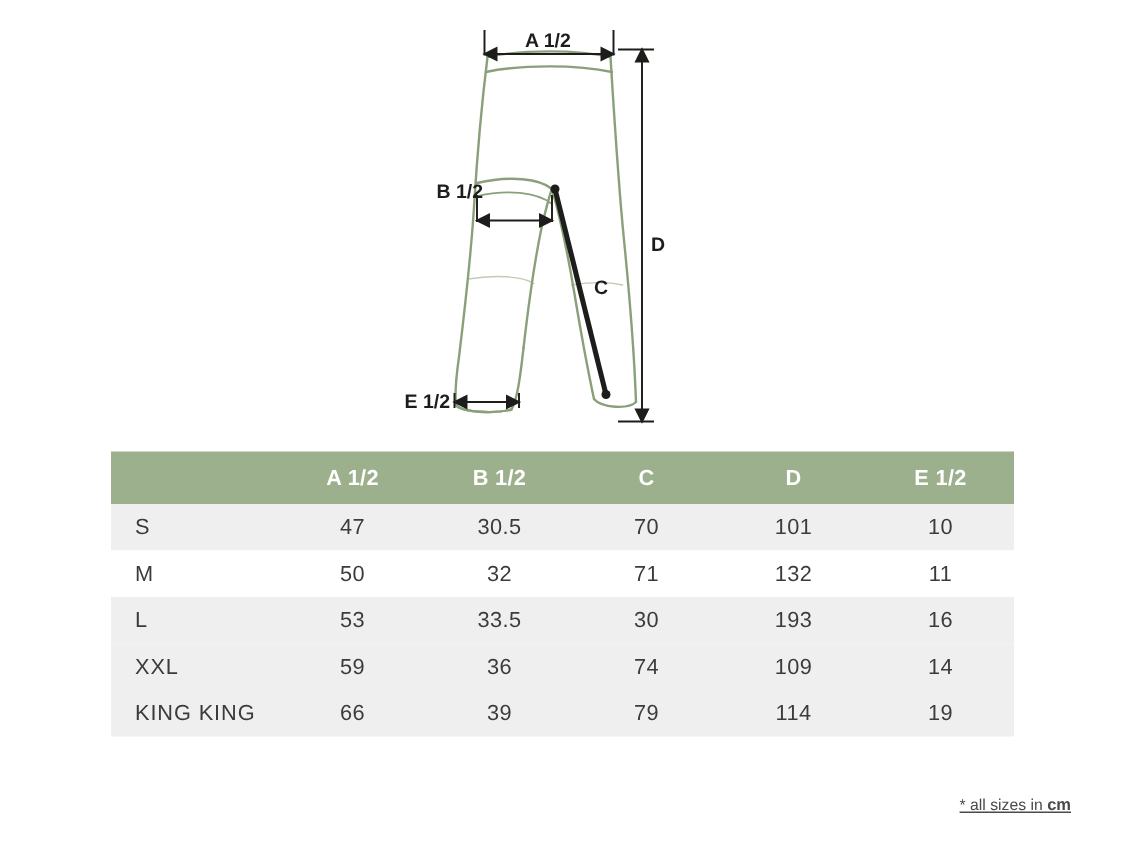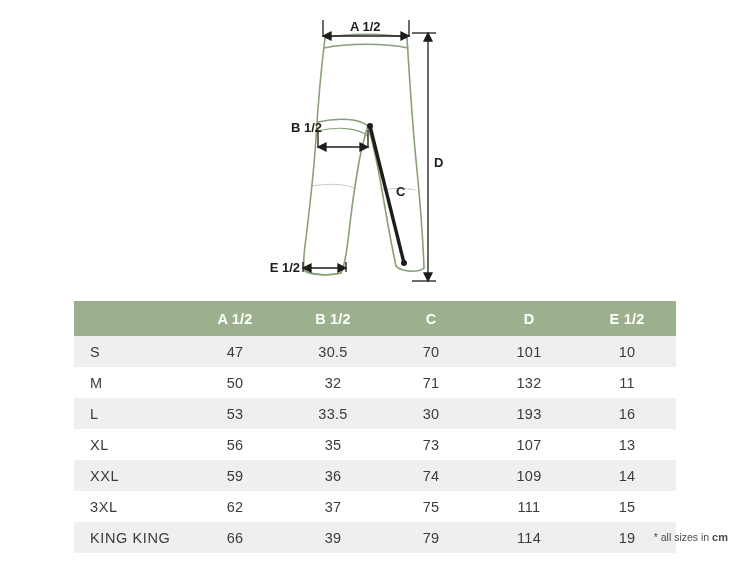--- a/index.html
+++ b/index.html
@@ -69,24 +69,25 @@
   #size-table tbody td.row-label {
     text-align: left;
     padding-left: 16px;
     letter-spacing: 0.6px;
   }
   #size-table tbody tr.odd td { background: #efefef; }
   #size-table tbody tr.even td { background: #ffffff; }
 
   #footnote {
     position: absolute;
-    right: 70px;
+    right: 84px;
     top: 531px;
     font-size: 10.5px;
     color: #4a4a4a;
+    text-decoration: underline;
   }
   #footnote b { font-size: 11px; }
 
   .dim-label {
     font-family: "Liberation Sans", sans-serif;
     font-size: 13px;
     font-weight: bold;
     fill: #1d1d1b;
   }
 </style>
@@ -210,44 +211,28 @@
         <td>11</td>
       </tr>
       <tr class="odd">
         <td class="row-label">L</td>
         <td>53</td>
         <td>33.5</td>
         <td>30</td>
         <td>193</td>
         <td>16</td>
       </tr>
-      <tr class="even">
-        <td class="row-label">XL</td>
-        <td>56</td>
-        <td>35</td>
-        <td>73</td>
-        <td>107</td>
-        <td>13</td>
-      </tr>
       <tr class="odd">
         <td class="row-label">XXL</td>
         <td>59</td>
         <td>36</td>
         <td>74</td>
         <td>109</td>
         <td>14</td>
       </tr>
-      <tr class="even">
-        <td class="row-label">3XL</td>
-        <td>62</td>
-        <td>37</td>
-        <td>75</td>
-        <td>111</td>
-        <td>15</td>
-      </tr>
       <tr class="odd">
         <td class="row-label">KING KING</td>
         <td>66</td>
         <td>39</td>
         <td>79</td>
         <td>114</td>
         <td>19</td>
       </tr>
     </tbody>
   </table>

